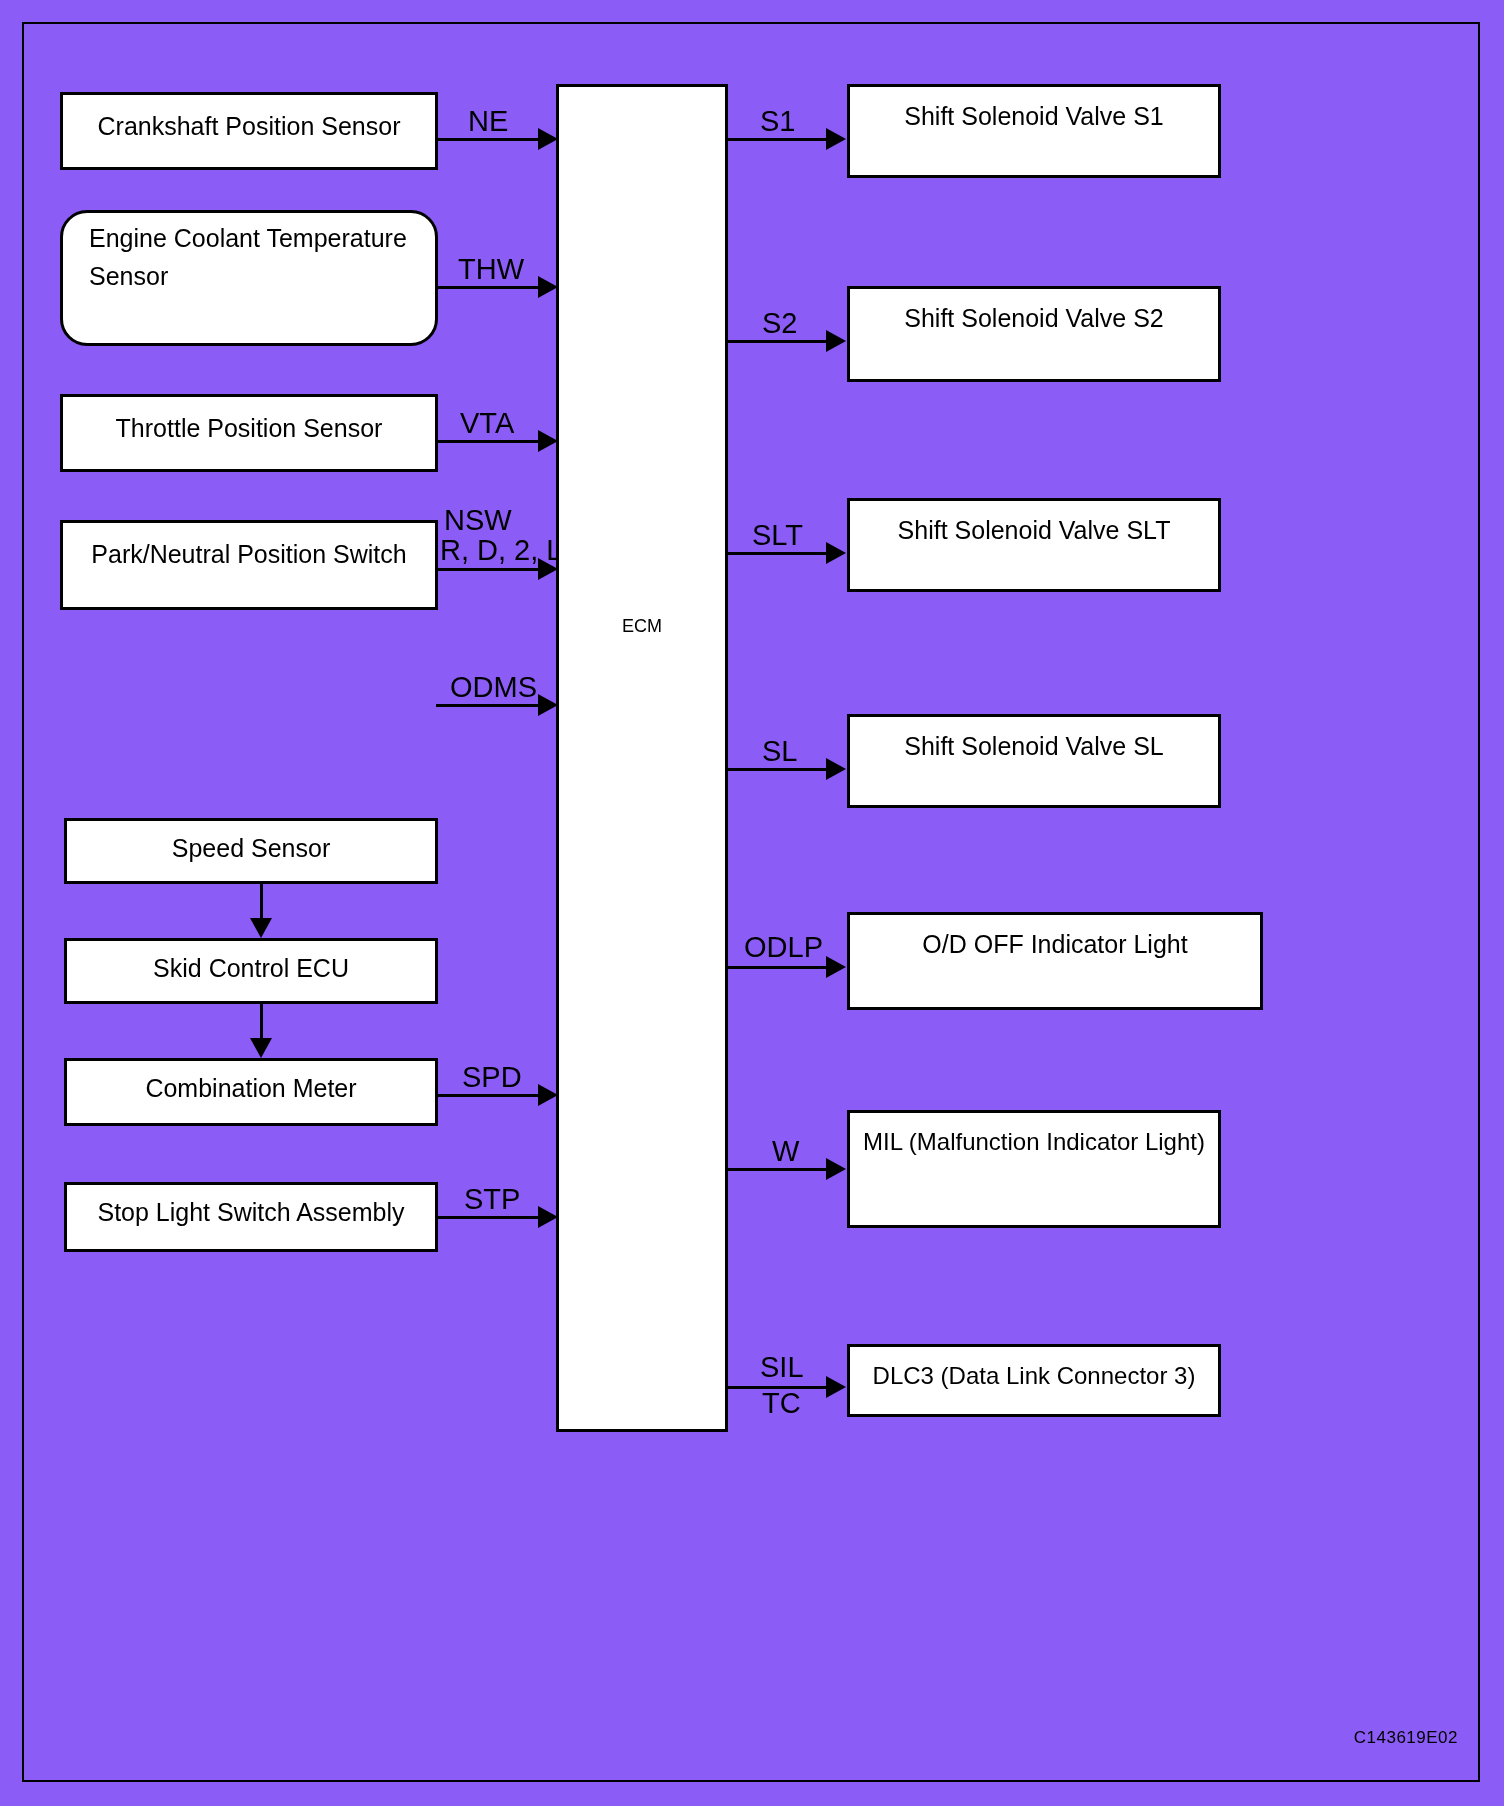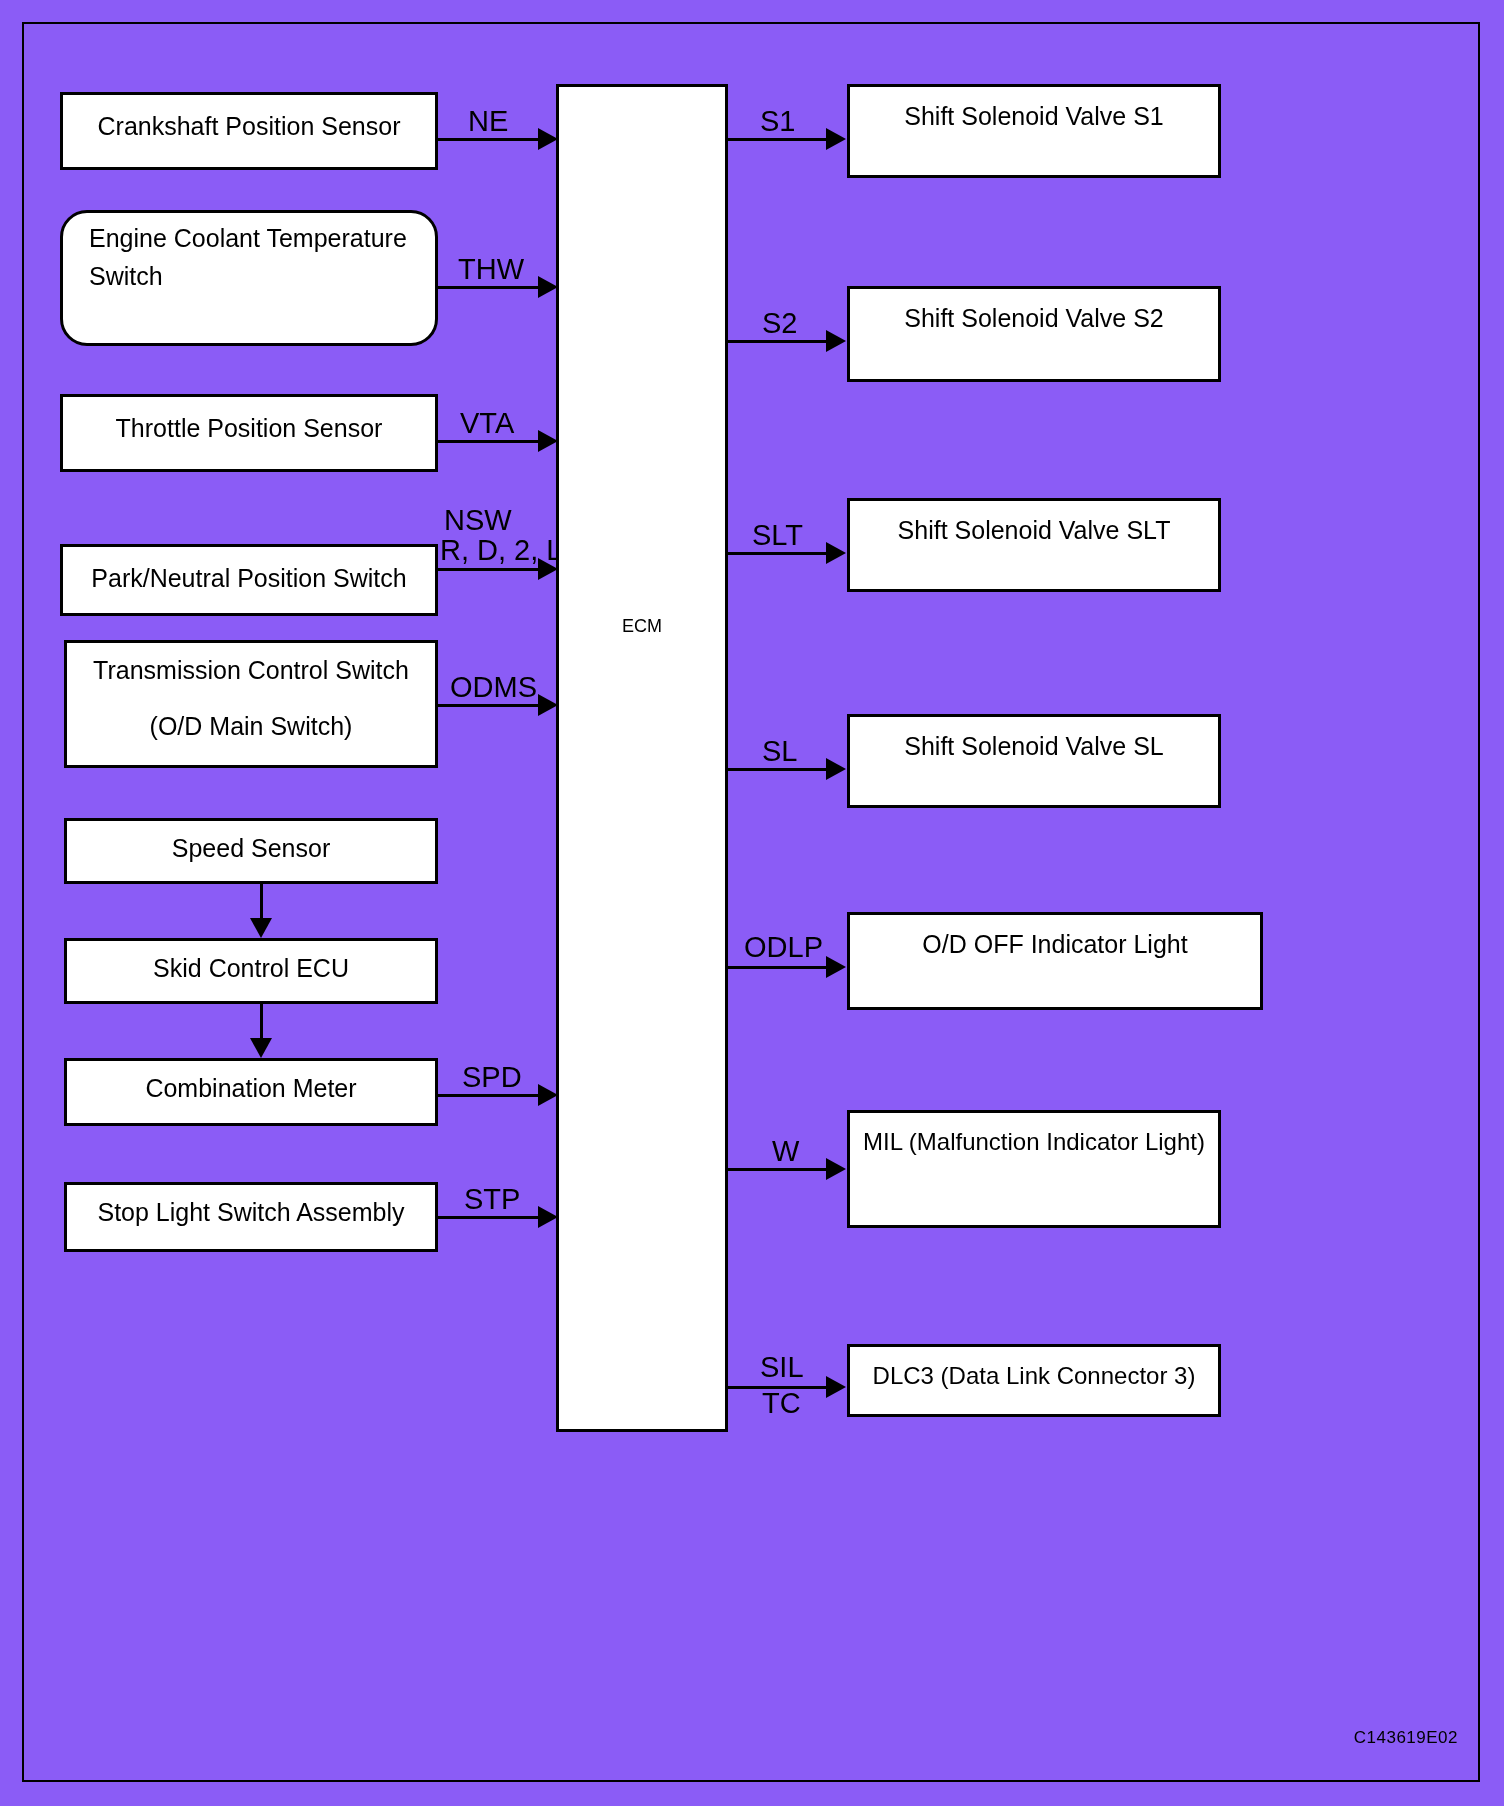--- a/index.html
+++ b/index.html
@@ -116,45 +116,41 @@
 
   <div class="node" style="left:60px; top:92px; width:378px; height:78px;">
     <div class="label" style="top:16px;">Crankshaft Position Sensor</div>
   </div>
   <div class="hline" style="left:436px; top:138px; width:104px;"></div>
   <div class="arrow-right" style="left:538px; top:128px;"></div>
   <div class="sig" style="left:468px; top:106px;">NE</div>
 
   <div class="node two-line" style="left:60px; top:210px; width:378px; height:136px;border-radius:27px;">
     <div class="label" style="top:10px; padding-left:26px;">Engine Coolant Temperature</div>
-    <div class="label" style="top:48px; padding-left:26px;">Switch</div>
+    <div class="label" style="top:48px; padding-left:26px;">Sensor</div>
   </div>
   <div class="hline" style="left:436px; top:286px; width:104px;"></div>
   <div class="arrow-right" style="left:538px; top:276px;"></div>
   <div class="sig" style="left:458px; top:254px;">THW</div>
 
   <div class="node" style="left:60px; top:394px; width:378px; height:78px;">
     <div class="label" style="top:16px;">Throttle Position Sensor</div>
   </div>
   <div class="hline" style="left:436px; top:440px; width:104px;"></div>
   <div class="arrow-right" style="left:538px; top:430px;"></div>
   <div class="sig" style="left:460px; top:408px;">VTA</div>
 
-  <div class="node" style="left:60px; top:520px; width:378px; height:72px;margin-top:24px;">
+  <div class="node" style="left:60px; top:520px; width:378px; height:90px;">
     <div class="label" style="top:16px;">Park/Neutral Position Switch</div>
   </div>
   <div class="hline" style="left:436px; top:568px; width:104px;"></div>
   <div class="arrow-right" style="left:538px; top:558px;"></div>
   <div class="sig" style="left:444px; top:505px;">NSW</div>
   <div class="sig" style="left:440px; top:535px;">R, D, 2, L</div>
 
-  <div class="node two-line" style="left:64px; top:640px; width:374px; height:128px;">
-    <div class="label" style="top:12px; text-align:center;">Transmission Control Switch</div>
-    <div class="label" style="top:68px; text-align:center;">(O/D Main Switch)</div>
-  </div>
   <div class="hline" style="left:436px; top:704px; width:104px;"></div>
   <div class="arrow-right" style="left:538px; top:694px;"></div>
   <div class="sig" style="left:450px; top:672px;">ODMS</div>
 
   <div class="node" style="left:64px; top:818px; width:374px; height:66px;">
     <div class="label" style="top:12px;">Speed Sensor</div>
   </div>
 
   <div class="vline" style="left:260px; top:884px; height:36px;"></div>
   <div class="arrow-down" style="left:250px; top:918px;"></div>

